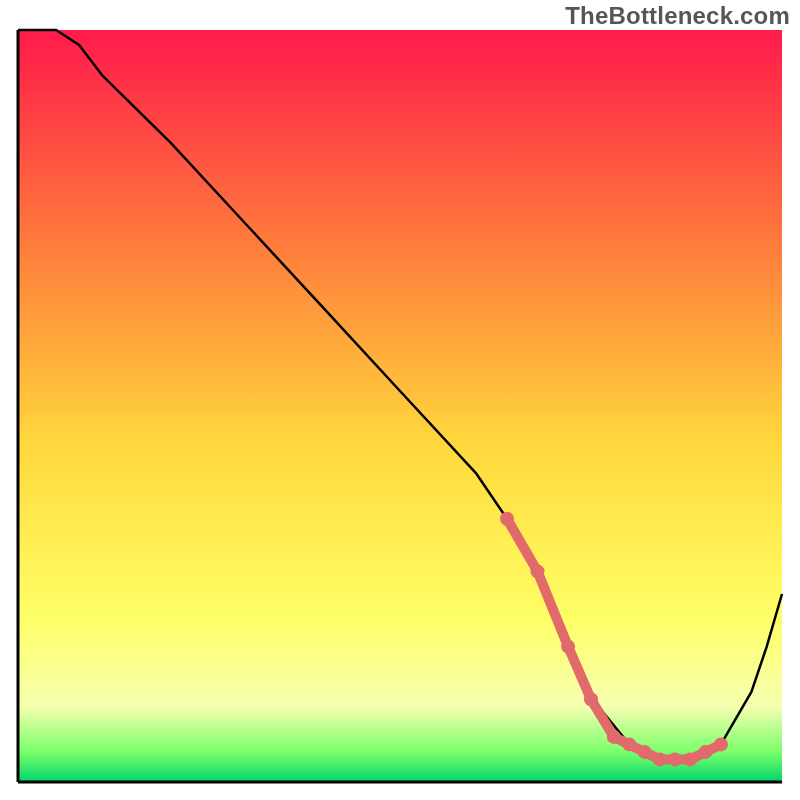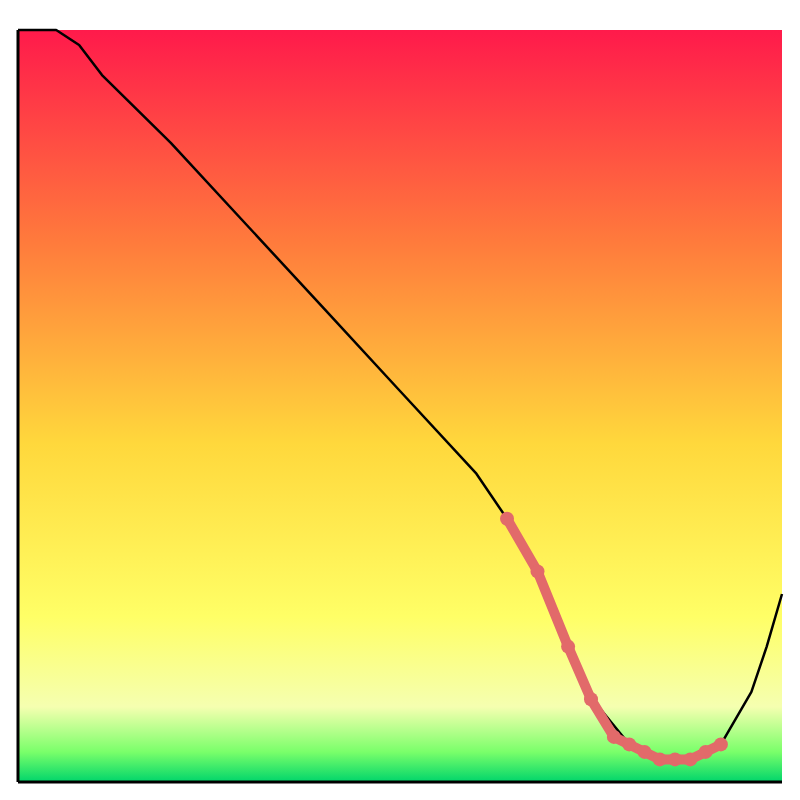--- a/index.html
+++ b/index.html
@@ -26,20 +26,21 @@
     letter-spacing: 0.2px;
   }
   svg {
     display: block;
   }
 </style>
 </head>
 <body>
 <div class="frame">
 
+<div class="watermark">TheBottleneck.com</div>
 
 <svg id="chart-svg" width="800" height="800">
   <defs>
     <linearGradient id="bg-grad" x1="0" y1="0" x2="0" y2="1">
       <stop id="g0" offset="0%" stop-color="#ff1a4b"></stop>
       <stop id="g1" offset="28%" stop-color="#ff7a3c"></stop>
       <stop id="g2" offset="55%" stop-color="#ffd83c"></stop>
       <stop id="g3" offset="78%" stop-color="#ffff66"></stop>
       <stop id="g4" offset="90%" stop-color="#f5ffb0"></stop>
       <stop id="g5" offset="96%" stop-color="#7aff6a"></stop>

